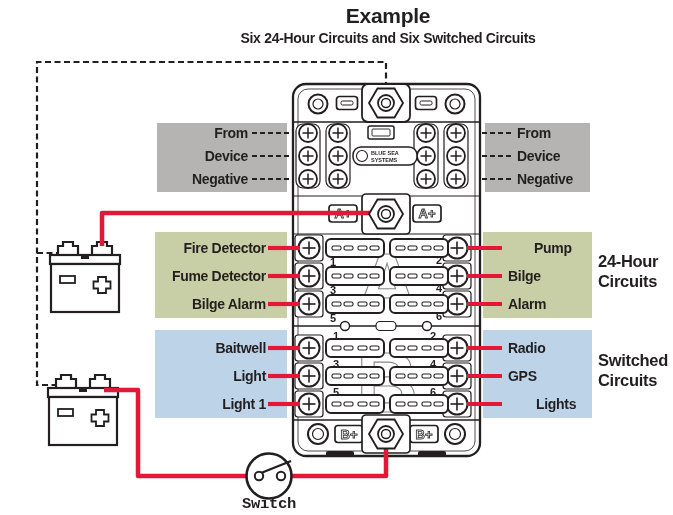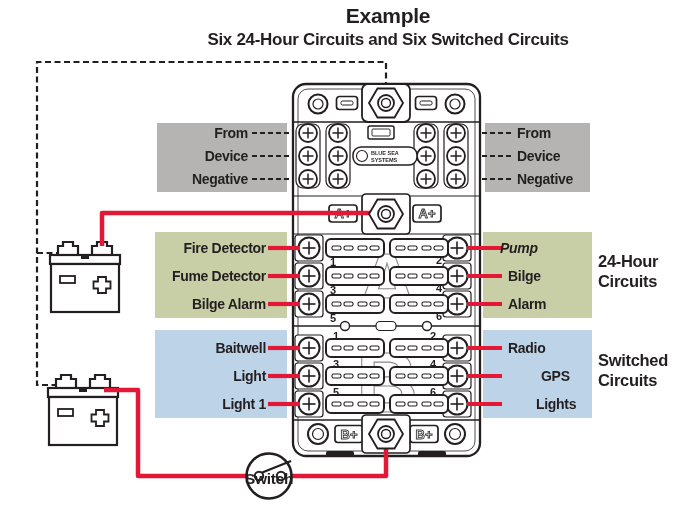--- a/index.html
+++ b/index.html
@@ -7,38 +7,38 @@
     position:relative;width:673px;height:515px;background:#fff;overflow:hidden;
     font-family:"Liberation Sans",sans-serif;color:#231f20;
   }
   .abs{position:absolute;}
   .title{
     left:103px;top:4px;width:570px;text-align:center;
     font-size:21px;font-weight:bold;letter-spacing:-0.3px;
   }
   .subtitle{
     left:103px;top:30px;width:570px;text-align:center;
-    font-size:17px;font-weight:bold;letter-spacing:-0.3px;
+    font-size:14px;font-weight:bold;letter-spacing:-0.3px;
   }
   .band{position:absolute;}
   .band.gray{background:#b5b4b2;}
   .band.green{background:#c8cfa6;}
   .band.blue{background:#bdd3e8;}
   .lbl{
     position:absolute;height:18px;line-height:18px;
     font-size:14px;font-weight:bold;letter-spacing:-0.3px;white-space:nowrap;
   }
   .lbl.r{text-align:right;}
   .heading{
     position:absolute;left:598px;width:82px;
     font-size:16.5px;font-weight:bold;line-height:20px;letter-spacing:-0.3px;
   }
   .switch-label{
-    position:absolute;left:228px;top:470px;width:82px;text-align:center;
-    font-size:15.5px;font-weight:bold;letter-spacing:-0.3px;
+    position:absolute;left:228px;top:495px;width:82px;text-align:center;
+    font-size:15.5px;font-weight:bold;letter-spacing:-0.3px;font-family:Liberation Mono, monospace;
   }
   svg{position:absolute;left:0;top:0;}
   svg text{font-family:"Liberation Sans",sans-serif;}
 </style>
 </head>
 <body>
 
 <div class="stage">
 
   <div class="abs title">Example</div>
@@ -277,29 +277,29 @@
   <div class="lbl r" style="left:140px;width:108px;top:124px;">From</div>
   <div class="lbl r" style="left:140px;width:108px;top:147px;">Device</div>
   <div class="lbl r" style="left:140px;width:108px;top:170px;">Negative</div>
   <div class="lbl" style="left:517px;top:124px;">From</div>
   <div class="lbl" style="left:517px;top:147px;">Device</div>
   <div class="lbl" style="left:517px;top:170px;">Negative</div>
 
   <div class="lbl r" style="left:120px;width:146px;top:239px;">Fire Detector</div>
   <div class="lbl r" style="left:120px;width:146px;top:295px;">Bilge Alarm</div>
   <div class="lbl r" style="left:120px;width:146px;top:267px;">Fume Detector</div>
-  <div class="lbl" style="left:500px;top:239px;font-style:italic;">Pump</div>
+  <div class="lbl" style="left:534px;top:239px;">Pump</div>
   <div class="lbl" style="left:508px;top:267px;">Bilge</div>
   <div class="lbl" style="left:508px;top:295px;">Alarm</div>
 
   <div class="lbl r" style="left:120px;width:146px;top:339px;">Baitwell</div>
   <div class="lbl r" style="left:120px;width:146px;top:367px;">Light</div>
   <div class="lbl r" style="left:120px;width:146px;top:395px;">Light 1</div>
   <div class="lbl" style="left:508px;top:339px;">Radio</div>
-  <div class="lbl" style="left:508px;top:367px;margin-left:33px;">GPS</div>
+  <div class="lbl" style="left:508px;top:367px;">GPS</div>
   <div class="lbl" style="left:508px;top:395px;margin-left:28px;">Lights</div>
 
   <div class="heading" style="top:251px;">24-Hour Circuits</div>
   <div class="heading" style="top:350px;">Switched Circuits</div>
 
   <div class="switch-label">Switch</div>
 
 </div>
 
 </body></html>

